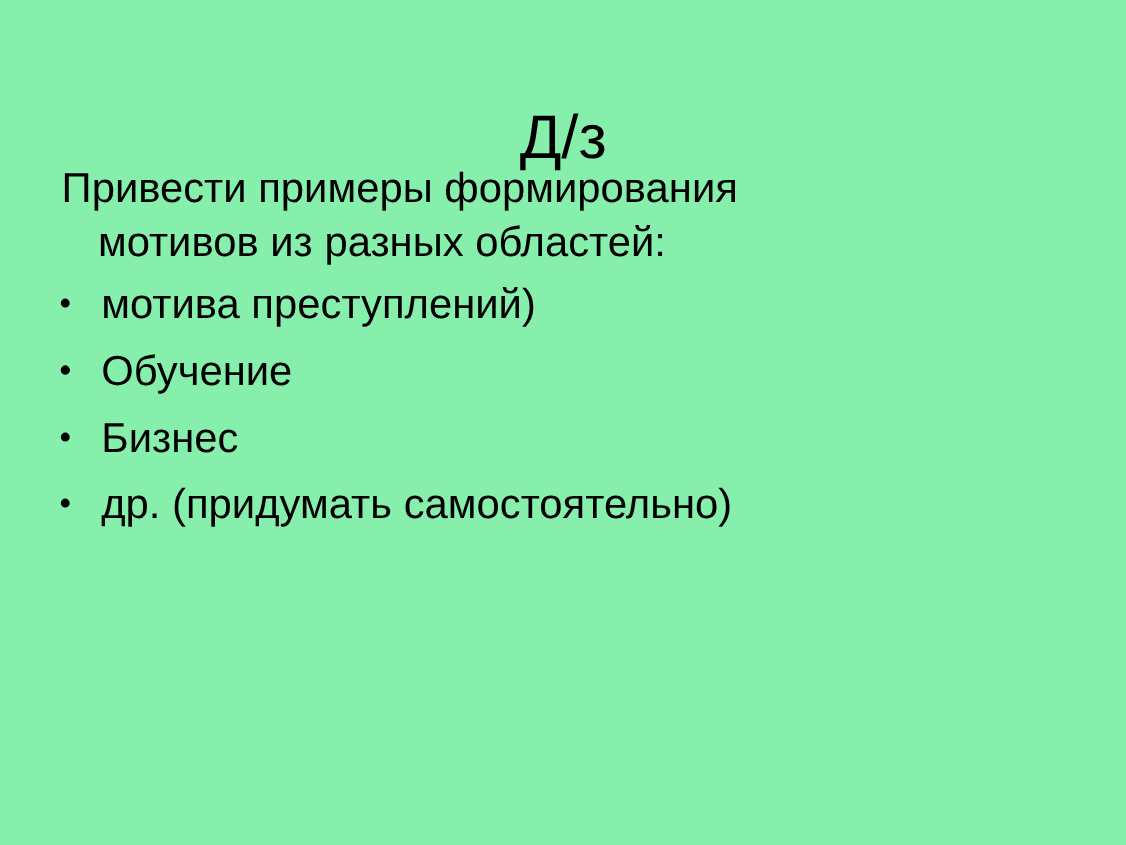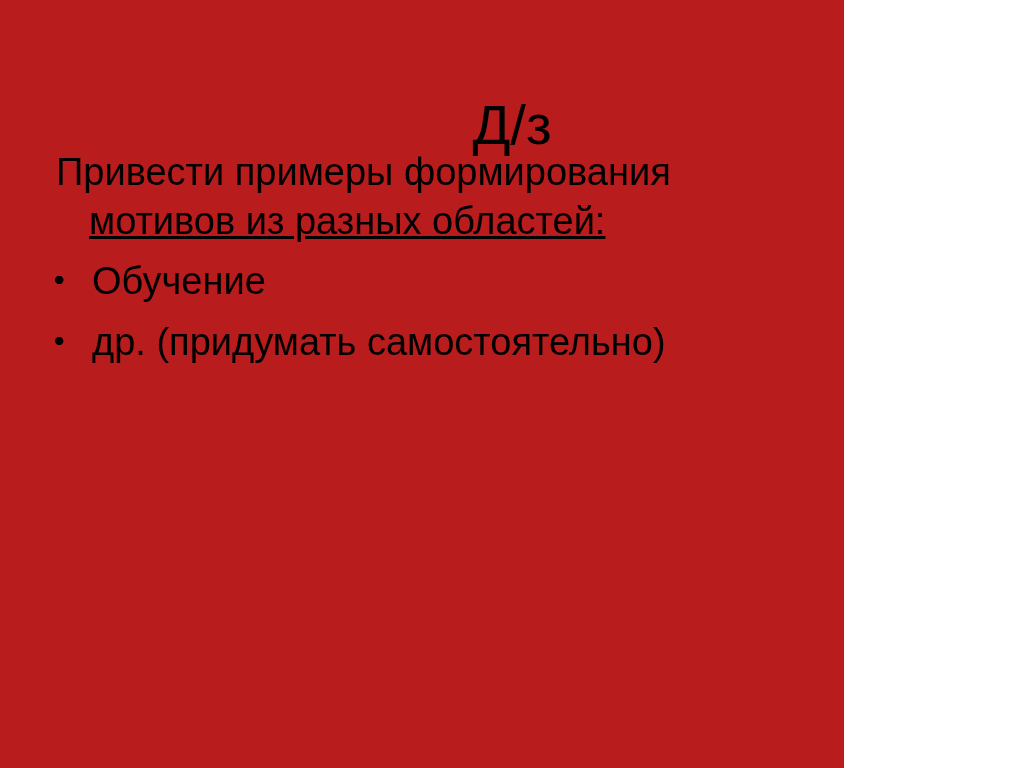--- a/index.html
+++ b/index.html
@@ -9,23 +9,23 @@
   }
   body {
     width: 1024px;
     height: 768px;
     overflow: hidden;
     font-family: "Liberation Sans", sans-serif;
     color: #000000;
   }
   .slide {
     position: relative;
-    width: 844px;
+    width: 1024px;
     height: 768px;
-    background: #b91c1c;
+    background: #86efac;
     box-sizing: border-box;
   }
   .slide-title {
     position: absolute;
     top: 58px;
     left: 0;
     width: 1024px;
     text-align: center;
     font-size: 56px;
     line-height: 1.05;
@@ -42,21 +42,20 @@
     font-size: 38px;
     line-height: 1.28;
     margin: 0 0 8px 0;
     padding-left: 10px;
     text-indent: 0;
     max-width: 790px;
   }
   .lead .cont {
     display: block;
     padding-left: 33px;
-    text-decoration: underline;
   }
   ul.bullets {
     list-style: none;
     margin: 0;
     padding: 0;
   }
   ul.bullets > li {
     position: relative;
     font-size: 38px;
     line-height: 1.28;
@@ -85,30 +84,32 @@
   <div class="body-block">
 
     <p class="lead">
       <span>Привести примеры формирования</span>
       <span class="cont">мотивов из разных областей:</span>
     </p>
 
     <ul class="bullets">
       <li>
         <span class="bullet-dot">•</span>
+        <span class="line2">мотива преступлений)</span>
       </li>
       <li>
         <span class="bullet-dot">•</span>
       </li>
       <li>
         <span class="bullet-dot">•</span>
         <span>Обучение</span>
       </li>
       <li>
         <span class="bullet-dot">•</span>
+        <span>Бизнес</span>
       </li>
       <li>
         <span class="bullet-dot">•</span>
         <span>др. (придумать самостоятельно)</span>
       </li>
     </ul>
 
   </div>
 </div>
 

